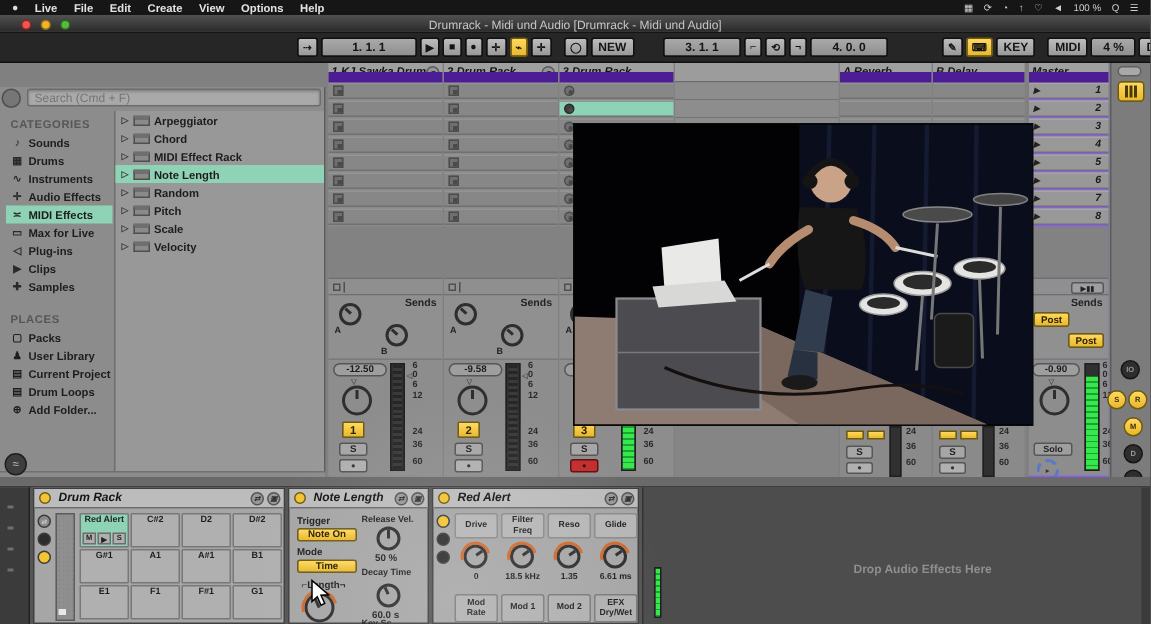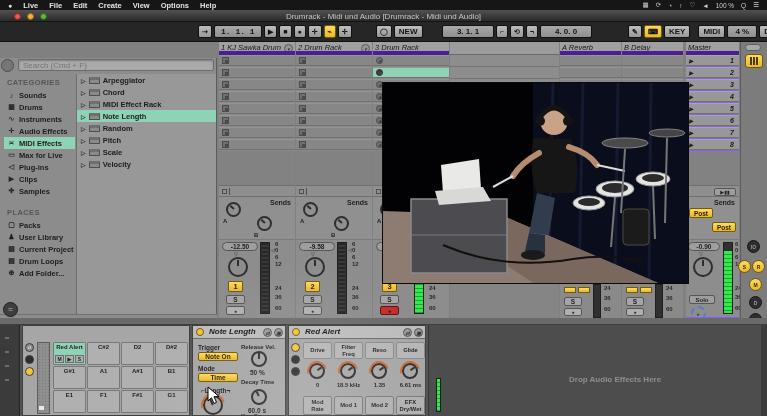--- a/index.html
+++ b/index.html
@@ -60,21 +60,21 @@
   .info-toggle{position:absolute;left:3px;top:3px;width:15px;height:15px;border-radius:50%;background:#3e3e3e;border:1px solid #1f1f1f;
     color:#b5b5b5;font-size:8px;display:flex;align-items:center;justify-content:center;}
   .bb-icon{position:absolute;left:26px;top:4px;width:12px;height:12px;border-radius:50%;
     background:radial-gradient(circle at 35% 30%, #7a9bd6, #27427e 70%);border:1px solid #15244a;}
   .bb-field{position:absolute;left:42px;top:5px;width:166px;height:11px;background:#b3b3b3;border:1px solid #6e6e6e;box-shadow:inset 0 1px 1px rgba(0,0,0,.25);}
   
   .tracks-wrap{position:absolute;left:219px;top:0;display:flex;gap:1px;}
   .returns-wrap{position:absolute;left:560px;top:0;display:flex;gap:1px;}
   .col{width:76px;height:276px;background:#8a8a8a;position:relative;}
   .ret-col{width:61px;}
-  .th{height:13px;background:#a0a0a0;border-bottom:4px solid #4c1d95;font-size:7.5px;font-weight:normal;font-style:italic;
+  .th{height:13px;background:#a0a0a0;border-bottom:7px solid #4c1d95;font-size:7.5px;font-weight:bold;font-style:italic;
     color:#161616;padding:1px 2px;white-space:nowrap;overflow:hidden;position:relative;}
   .th-menu{position:absolute;right:2px;top:2px;width:9px;height:9px;border-radius:50%;border:1px solid #5a5a5a;background:#949494;
     font-size:5px;color:#333;display:flex;align-items:center;justify-content:center;}
   .slot{height:11px;margin-bottom:1px;background:#878787;border-top:1px solid #949494;border-bottom:1px solid #717171;
     display:flex;align-items:center;}
   .clipbtn{width:7px;height:7px;margin-left:3px;background:#6f6f6f;border:1px solid #4c4c4c;position:relative;}
   .clipbtn::after{content:'';position:absolute;left:1.5px;top:1.5px;width:3px;height:3px;background:#4a4a4a;}
   .track-col:last-child .clipbtn,.track-col:last-child .clipbtn::after{border-radius:50%;}
   .track-col:last-child .slot:nth-child(3){background:#8fd3b6;}
   .track-col:last-child .slot:nth-child(3) .clipbtn{background:#3f3f3f;border-color:#2c2c2c;}
@@ -261,21 +261,21 @@
   <div class="titlebar">
     <span class="light red"></span>
     <span class="light yel"></span>
     <span class="light grn"></span>
     <span class="wt">Drumrack - Midi und Audio [Drumrack - Midi und Audio]</span>
   </div>
 
   <div class="transport">
     <div class="tgroup" style="left:198px;">
       <span class="tbtn ico">⇢</span>
-      <span class="tdisp" style="width:48px;font-family:Liberation Mono, monospace;">1. 1. 1</span>
+      <span class="tdisp" style="width:64px;">1. 1. 1</span>
       <span class="tbtn ico">▶</span>
       <span class="tbtn ico">■</span>
       <span class="tbtn ico">●</span>
       <span class="tbtn ico">✛</span>
       <span class="tbtn ico yellow">⌁</span>
       <span class="tbtn ico">✛</span>
     </div>
     <div class="tgroup" style="left:376px;">
       <span class="tbtn ico">◯</span>
       <span class="tbtn">NEW</span>
@@ -777,20 +777,28 @@
   <div class="deviceview">
     <div class="dv-resize"></div>
     <div class="dv-leftstrip">
         <i></i>
         <i></i>
         <i></i>
         <i></i>
       </div>
 
     <div class="device d-drumrack">
+      <div class="dtitle">
+        <span class="dpower"></span>
+        <span>Drum Rack</span>
+        <span class="dicos">
+          <span class="dico-c">⇄</span>
+          <span class="dico-c">▣</span>
+        </span>
+      </div>
       <div class="dr-ctrls">
         <span class="cc cc1">⇄</span>
         <span class="cc cc2"></span>
         <span class="cc cc3"></span>
       </div>
       <div class="dr-overview"></div>
       <div class="pads">
 
           <div class="pad selected">
             <span>Red Alert</span>

